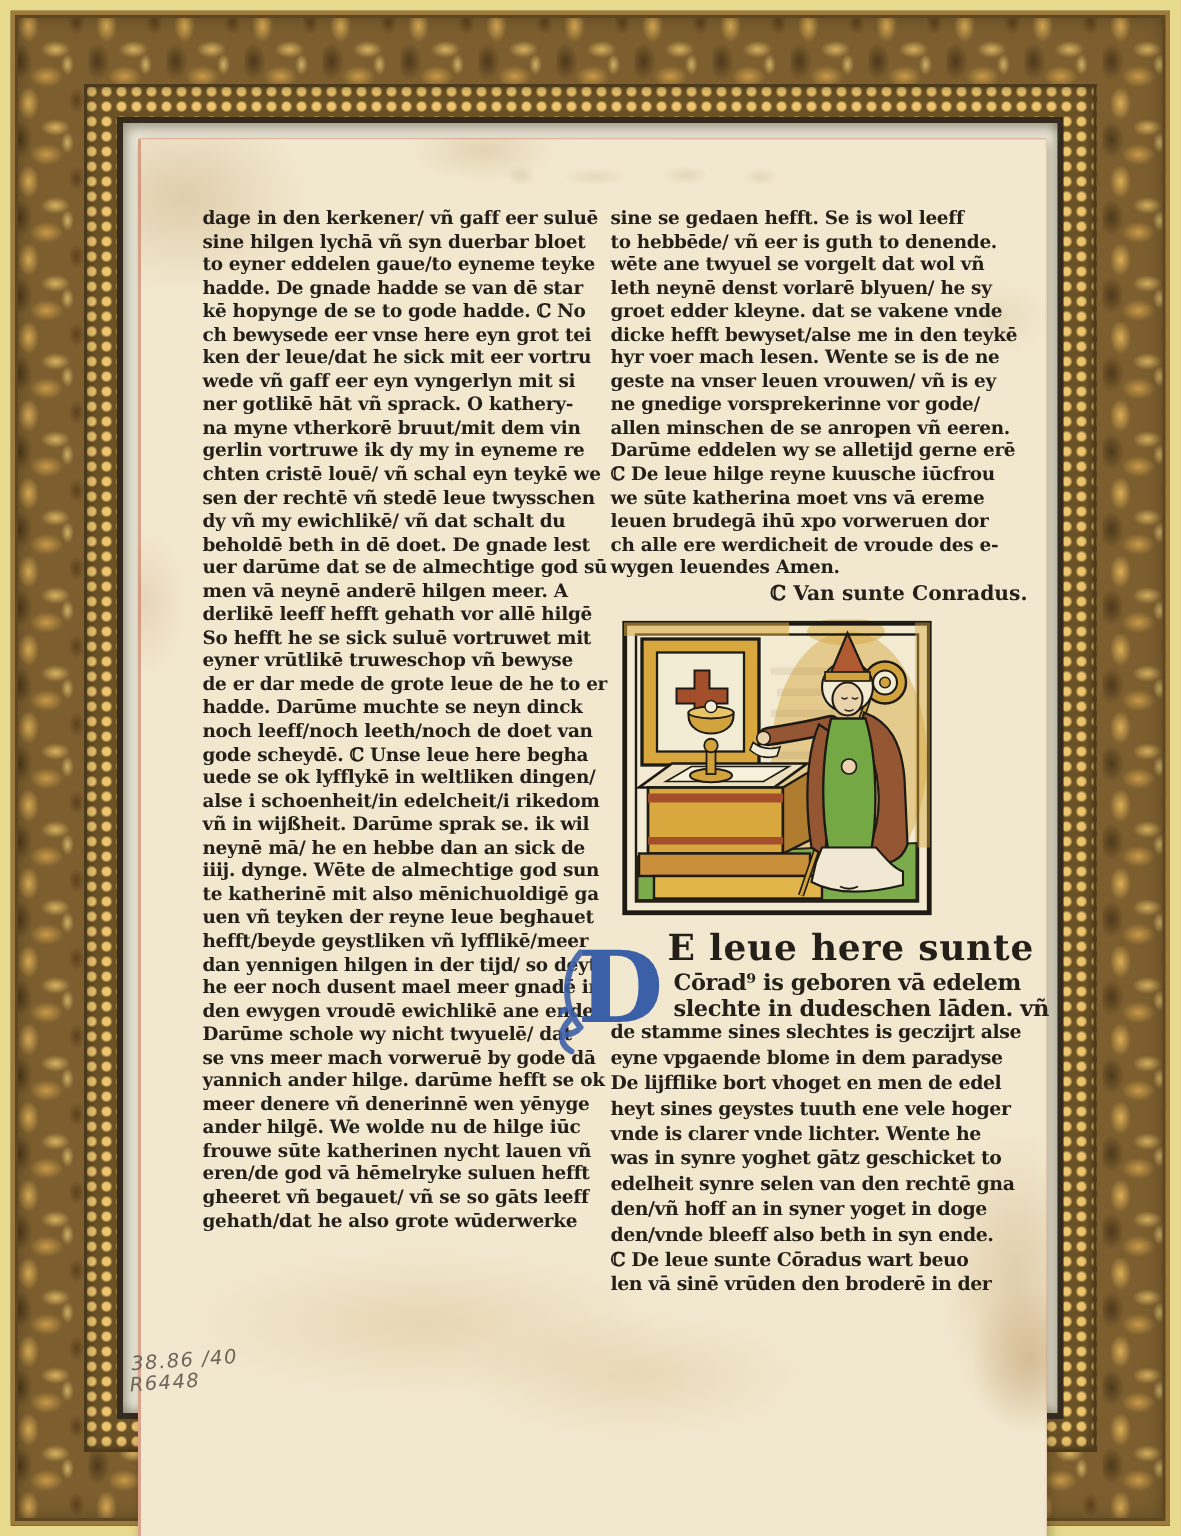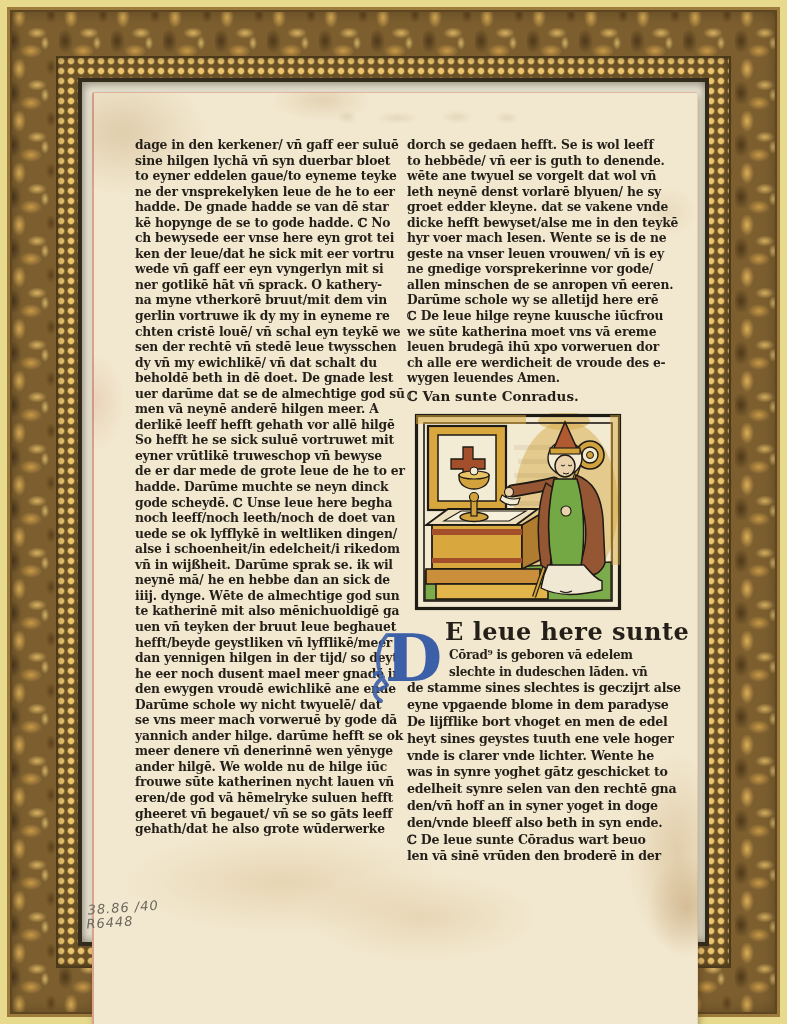--- a/index.html
+++ b/index.html
@@ -44,30 +44,30 @@
     background:
       radial-gradient(14px 9px at 20px 13px, rgba(140,110,60,.35), rgba(140,110,60,0) 70%),
       radial-gradient(30px 8px at 70px 14px, rgba(140,110,60,.28), rgba(140,110,60,0) 70%),
       radial-gradient(22px 9px at 130px 13px, rgba(140,110,60,.30), rgba(140,110,60,0) 70%),
       radial-gradient(16px 8px at 180px 14px, rgba(140,110,60,.30), rgba(140,110,60,0) 70%);}
   
   .col{position:absolute;color:#241f19;}
   .col-left{left:43px;top:45px;width:272px;}
   .col-right{left:315px;top:45px;width:278px;}
   .tl{font:700 12.3px/15.55px "DejaVu Serif","Liberation Serif",serif;letter-spacing:-0.2px;white-space:nowrap;}
-  .heading{font:700 13.5px/18px "DejaVu Serif","Liberation Serif",serif;text-align:left;white-space:nowrap;
+  .heading{font:700 13.5px/18px "DejaVu Serif","Liberation Serif",serif;text-align:right;white-space:nowrap;
     margin-top:1px;color:#241f19;}
   
   .woodcut{position:relative;margin:8px 0 0 7px;width:208px;height:198px;}
   
   .conradus{position:relative;margin-top:6px;}
   .conradus .tl{font-size:12.6px;line-height:16.8px;letter-spacing:-0.3px;}
   .big-line{font:700 24px/30px "DejaVu Serif","Liberation Serif",serif;letter-spacing:.5px;white-space:nowrap;
     margin-left:38px;color:#241f19;}
-  .ind .tl{margin-left:42px;font-size:12px;}
+  .ind .tl{margin-left:42px;font-size:15px;}
   .dropcap-wrap{position:absolute;left:-34px;top:-2px;width:70px;height:88px;}
   
   .pencil{position:absolute;left:88px;top:901px;transform:rotate(-4deg);
     font:400 13px/14px "DejaVu Sans","Liberation Sans",sans-serif;font-style:italic;
     color:#6c665a;letter-spacing:1px;}
   .pencil div:nth-child(2){margin-left:-2px;}
 </style>
 </head>
 <body>
 
@@ -77,77 +77,76 @@
   <div class="frame-lip"></div>
   <div class="mat"></div>
 
   <div class="page">
     <div class="ghost-top"></div>
 
     <div class="col col-left">
         <div class="tl">dage in den kerkener/ vñ gaff eer suluē</div>
         <div class="tl">sine hilgen lychā vñ syn duerbar bloet</div>
         <div class="tl">to eyner eddelen gaue/to eyneme teyke</div>
-        <div class="tl">ne der vnsprekelyken leue de he to eer</div>
         <div class="tl">hadde. De gnade hadde se van dē star</div>
         <div class="tl">kē hopynge de se to gode hadde. ℂ No</div>
         <div class="tl">ch bewysede eer vnse here eyn grot tei</div>
         <div class="tl">ken der leue/dat he sick mit eer vortru</div>
         <div class="tl">wede vñ gaff eer eyn vyngerlyn mit si</div>
         <div class="tl">ner gotlikē hāt vñ sprack. O kathery-</div>
         <div class="tl">na myne vtherkorē bruut/mit dem vin</div>
         <div class="tl">gerlin vortruwe ik dy my in eyneme re</div>
         <div class="tl">chten cristē louē/ vñ schal eyn teykē we</div>
         <div class="tl">sen der rechtē vñ stedē leue twysschen</div>
         <div class="tl">dy vñ my ewichlikē/ vñ dat schalt du</div>
         <div class="tl">beholdē beth in dē doet. De gnade lest</div>
         <div class="tl">uer darūme dat se de almechtige god sū</div>
         <div class="tl">men vā neynē anderē hilgen meer. A</div>
         <div class="tl">derlikē leeff hefft gehath vor allē hilgē</div>
         <div class="tl">So hefft he se sick suluē vortruwet mit</div>
         <div class="tl">eyner vrūtlikē truweschop vñ bewyse</div>
         <div class="tl">de er dar mede de grote leue de he to er</div>
         <div class="tl">hadde. Darūme muchte se neyn dinck</div>
+        <div class="tl">noch leeff/noch leeth/noch de doet van</div>
         <div class="tl">gode scheydē. ℂ Unse leue here begha</div>
-        <div class="tl">noch leeff/noch leeth/noch de doet van</div>
         <div class="tl">uede se ok lyfflykē in weltliken dingen/</div>
         <div class="tl">alse i schoenheit/in edelcheit/i rikedom</div>
         <div class="tl">vñ in wijßheit. Darūme sprak se. ik wil</div>
         <div class="tl">neynē mā/ he en hebbe dan an sick de</div>
         <div class="tl">iiij. dynge. Wēte de almechtige god sun</div>
         <div class="tl">te katherinē mit also mēnichuoldigē ga</div>
-        <div class="tl">uen vñ teyken der bruut leue beghauet</div>
+        <div class="tl">uen vñ teyken der reyne leue beghauet</div>
         <div class="tl">hefft/beyde geystliken vñ lyfflikē/meer</div>
         <div class="tl">dan yennigen hilgen in der tijd/ so deyt</div>
         <div class="tl">he eer noch dusent mael meer gnadē in</div>
         <div class="tl">den ewygen vroudē ewichlikē ane ende</div>
         <div class="tl">Darūme schole wy nicht twyuelē/ dat</div>
         <div class="tl">se vns meer mach vorweruē by gode dā</div>
         <div class="tl">yannich ander hilge. darūme hefft se ok</div>
         <div class="tl">meer denere vñ denerinnē wen yēnyge</div>
         <div class="tl">ander hilgē. We wolde nu de hilge iūc</div>
         <div class="tl">frouwe sūte katherinen nycht lauen vñ</div>
         <div class="tl">eren/de god vā hēmelryke suluen hefft</div>
         <div class="tl">gheeret vñ begauet/ vñ se so gāts leeff</div>
         <div class="tl">gehath/dat he also grote wūderwerke</div>
       </div>
 
     <div class="col col-right">
       <div>
-          <div class="tl">dorch se gedaen hefft. Se is wol leeff</div>
+          <div class="tl">sine se gedaen hefft. Se is wol leeff</div>
           <div class="tl">to hebbēde/ vñ eer is guth to denende.</div>
           <div class="tl">wēte ane twyuel se vorgelt dat wol vñ</div>
           <div class="tl">leth neynē denst vorlarē blyuen/ he sy</div>
           <div class="tl">groet edder kleyne. dat se vakene vnde</div>
           <div class="tl">dicke hefft bewyset/alse me in den teykē</div>
           <div class="tl">hyr voer mach lesen. Wente se is de ne</div>
           <div class="tl">geste na vnser leuen vrouwen/ vñ is ey</div>
           <div class="tl">ne gnedige vorsprekerinne vor gode/</div>
           <div class="tl">allen minschen de se anropen vñ eeren.</div>
-          <div class="tl">Darūme schole wy se alletijd here erē</div>
+          <div class="tl">Darūme eddelen wy se alletijd gerne erē</div>
           <div class="tl">ℂ De leue hilge reyne kuusche iūcfrou</div>
           <div class="tl">we sūte katherina moet vns vā ereme</div>
           <div class="tl">leuen brudegā ihū xpo vorweruen dor</div>
           <div class="tl">ch alle ere werdicheit de vroude des e-</div>
           <div class="tl">wygen leuendes Amen.</div>
         </div>
 
       <div class="heading">ℂ Van sunte Conradus.</div>
 
       <div class="woodcut">

